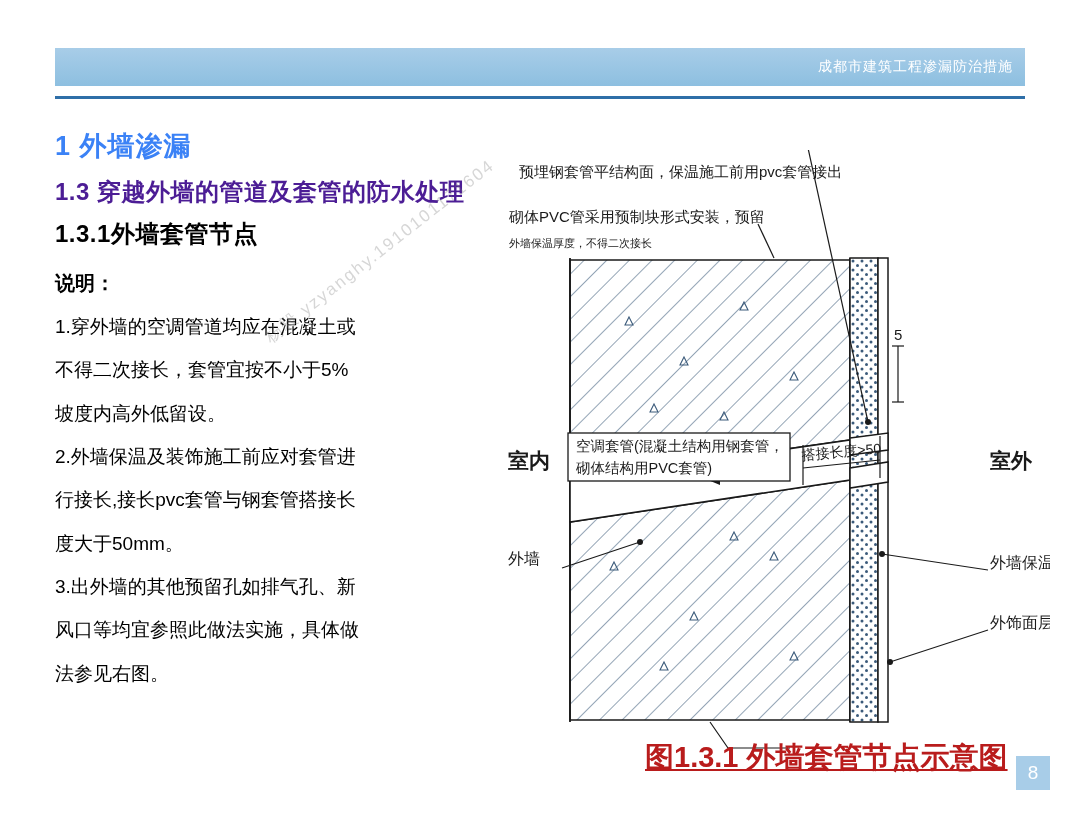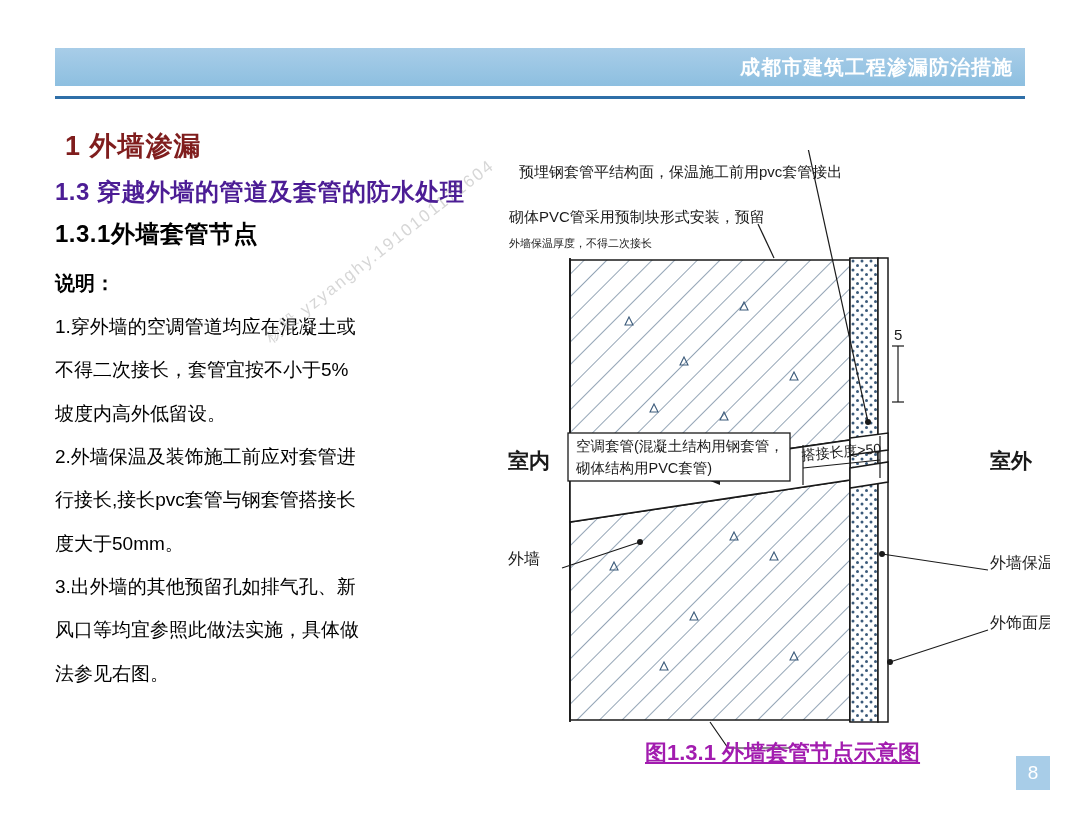--- a/index.html
+++ b/index.html
@@ -12,43 +12,43 @@
   }
   .slide{position:absolute;inset:0;}
 
   
   .header-bar{
     position:absolute;left:55px;top:48px;width:970px;height:38px;
     background:linear-gradient(180deg,#a8cde8 0%,#8dbfe0 100%);
   }
   .header-title{
     position:absolute;right:12px;top:50%;transform:translateY(-50%);
-    color:#ffffff;font-size:20px;font-weight:bold;letter-spacing:1px;
+    color:#ffffff;font-size:14px;font-weight:normal;letter-spacing:1px;
     white-space:nowrap;
     text-align:center;
   }
   .header-rule{
     position:absolute;left:55px;top:96px;width:970px;height:3px;background:#2f6fa8;
   }
 
   
   .left{position:absolute;left:55px;top:128px;width:420px;}
-  .h1{font-size:27px;font-weight:bold;color:#7f1d1d;margin:0 0 12px 10px;letter-spacing:1px;}
+  .h1{font-size:27px;font-weight:bold;color:#3b82f6;margin:0 0 12px 0;letter-spacing:1px;}
   .h2{font-size:24px;font-weight:bold;color:#4c1d95;margin:0 0 10px 0;letter-spacing:0.5px;}
   .h3{font-size:24px;font-weight:bold;color:#000;margin:0 0 20px 0;letter-spacing:0.5px;}
   .note-title{font-size:20px;font-weight:bold;color:#000000;margin:0 0 14px 0;}
   .note-p{font-size:19px;color:#000;line-height:1.65;margin:12px 0 2px 0;text-indent:0;}
 
   
   .drawing{position:absolute;left:490px;top:150px;width:560px;height:640px;}
   .drawing svg{display:block;}
 
   .fig-caption{
     position:absolute;left:645px;top:738px;
-    font-size:22px;font-weight:bold;color:#a21caf;
+    font-size:29px;font-weight:bold;color:#b91c1c;
     text-decoration:underline;white-space:nowrap;text-align:center;
   }
 
   
   .pagenum{
     position:absolute;right:30px;bottom:24px;
     width:34px;height:34px;background:#a8cde8;color:#ffffff;
     font-size:19px;display:flex;align-items:center;justify-content:center;
   }
 

